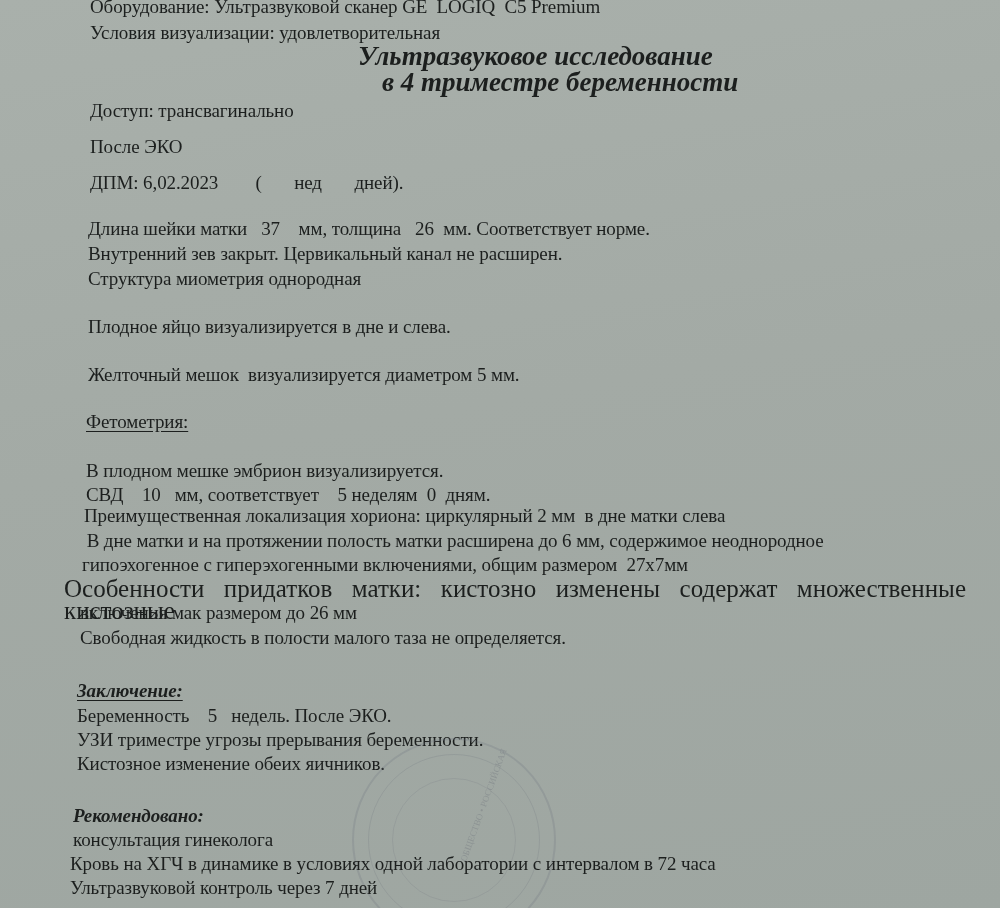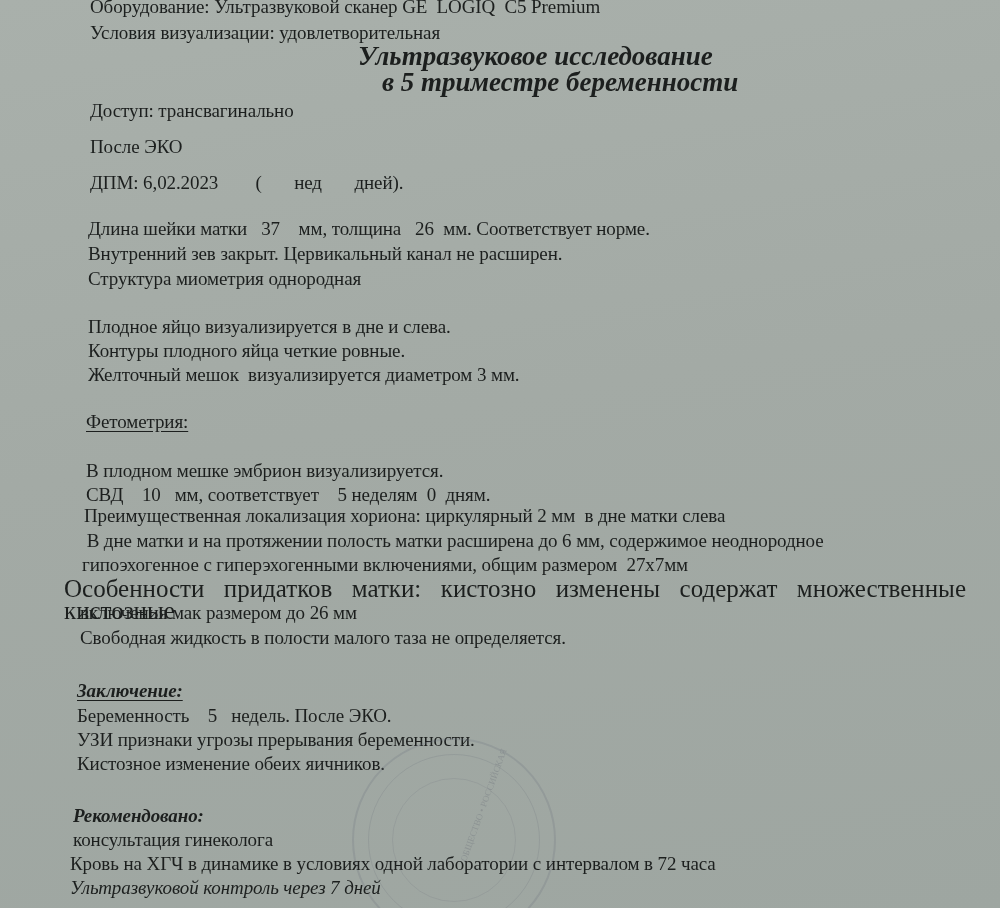--- a/index.html
+++ b/index.html
@@ -42,52 +42,51 @@
     }
   </style>
 </head>
 <body>
 
 <div class="page">
 
   <div class="line" style="left:90px; top:-4px;">Оборудование: Ультразвуковой сканер GE  LOGIQ  C5 Premium</div>
   <div class="line" style="left:90px; top:22px;">Условия визуализации: удовлетворительная</div>
   <div class="title" style="left:358px; top:44px;">Ультразвуковое исследование</div>
-  <div class="title" style="left:382px; top:70px;">в 5 триместре беременности</div>
+  <div class="title" style="left:382px; top:70px;">в 4 триместре беременности</div>
 
   <div class="line" style="left:90px; top:100px;">Доступ: трансвагинально</div>
   <div class="line" style="left:90px; top:136px;">После ЭКО</div>
   <div class="line" style="left:90px; top:172px;">ДПМ: 6,02.2023        (       нед       дней).</div>
 
   <div class="line" style="left:88px; top:218px;">Длина шейки матки   37    мм, толщина   26  мм. Соответствует норме.</div>
   <div class="line" style="left:88px; top:243px;">Внутренний зев закрыт. Цервикальный канал не расширен.</div>
   <div class="line" style="left:88px; top:268px;">Структура миометрия однородная</div>
 
   <div class="line" style="left:88px; top:316px;">Плодное яйцо визуализируется в дне и слева.</div>
-  <div class="line" style="left:88px; top:340px;">Контуры плодного яйца четкие ровные.</div>
-  <div class="line" style="left:88px; top:364px;">Желточный мешок  визуализируется диаметром 3 мм.</div>
+  <div class="line" style="left:88px; top:364px;">Желточный мешок  визуализируется диаметром 5 мм.</div>
 
   <div class="line u" style="left:86px; top:411px;">Фетометрия:</div>
   <div class="line" style="left:86px; top:436px;margin-top:48px;">СВД    10   мм, соответствует    5 неделям  0  дням.</div>
   <div class="line" style="left:86px; top:460px;">В плодном мешке эмбрион визуализируется.</div>
 
   <div class="line" style="left:84px; top:505px;">Преимущественная локализация хориона: циркулярный 2 мм  в дне матки слева</div>
   <div class="line" style="left:82px; top:530px;text-align:center;"> В дне матки и на протяжении полость матки расширена до 6 мм, содержимое неоднородное</div>
   <div class="line" style="left:82px; top:554px;">гипоэхогенное с гиперэхогенными включениями, общим размером  27х7мм</div>
   <div class="just" style="top:578px;"><span>Особенности придатков матки: кистозно изменены содержат множественные кистозные</span></div>
   <div class="line" style="left:80px; top:602px;">включения мак размером до 26 мм</div>
   <div class="line" style="left:80px; top:627px;">Свободная жидкость в полости малого таза не определяется.</div>
 
   <div class="line hb u" style="left:77px; top:680px;">Заключение:</div>
   <div class="line" style="left:77px; top:705px;">Беременность    5   недель. После ЭКО.</div>
-  <div class="line" style="left:77px; top:729px;">УЗИ признаки угрозы прерывания беременности.</div>
+  <div class="line" style="left:77px; top:729px;">УЗИ триместре угрозы прерывания беременности.</div>
   <div class="line" style="left:77px; top:753px;">Кистозное изменение обеих яичников.</div>
 
   <div class="stamp">
     <span class="stamp-text">ОБЩЕСТВО • РОССИЙСКАЯ</span>
   </div>
 
   <div class="line hb" style="left:73px; top:805px;">Рекомендовано:</div>
   <div class="line" style="left:73px; top:829px;">консультация гинеколога</div>
   <div class="line" style="left:70px; top:853px;">Кровь на ХГЧ в динамике в условиях одной лаборатории с интервалом в 72 часа</div>
-  <div class="line" style="left:70px; top:877px;font-style:italic;">Ультразвуковой контроль через 7 дней</div>
+  <div class="line" style="left:70px; top:877px;">Ультразвуковой контроль через 7 дней</div>
 
 </div>
 
 </body></html>

